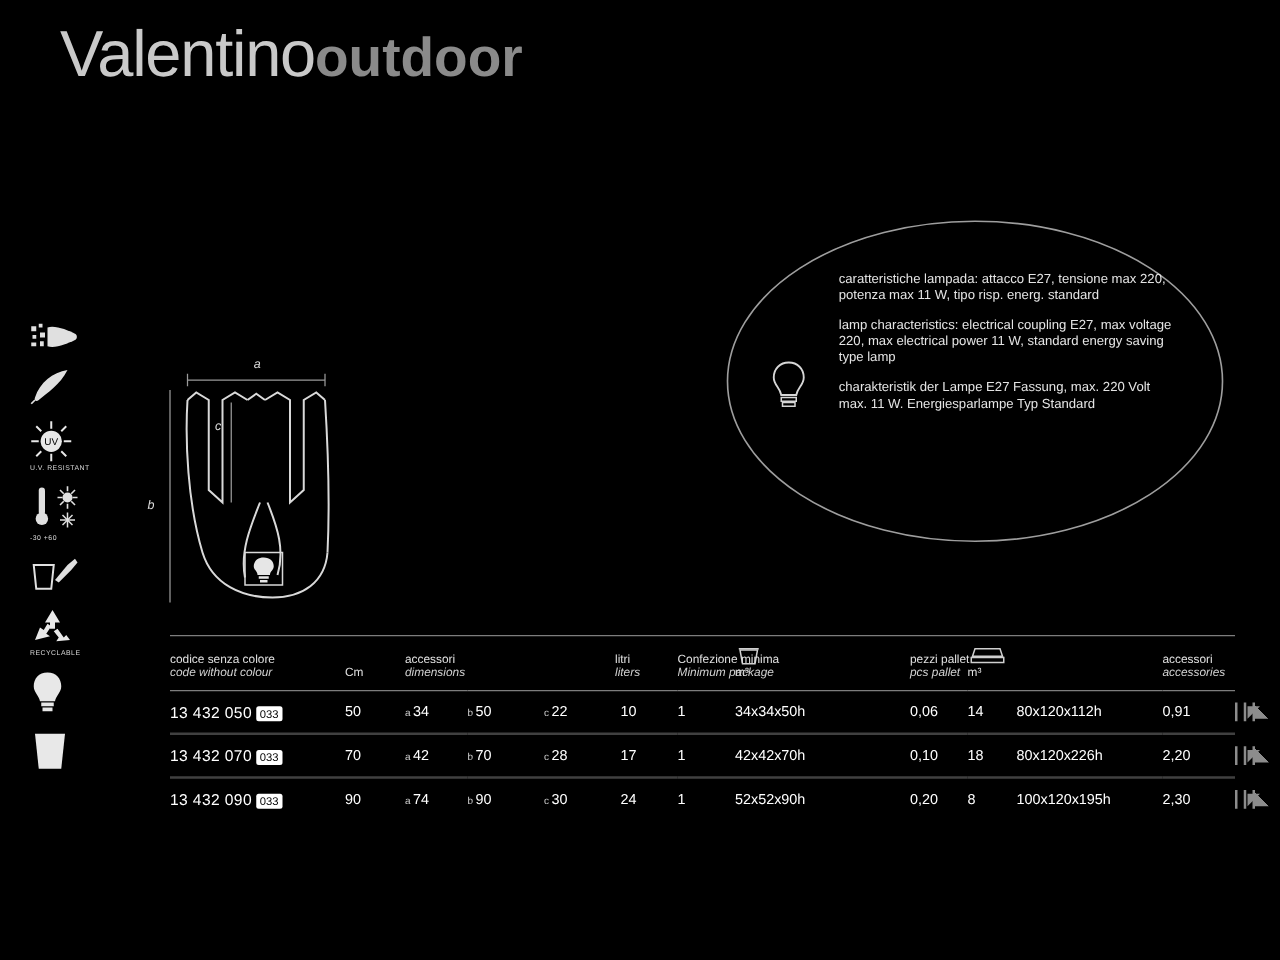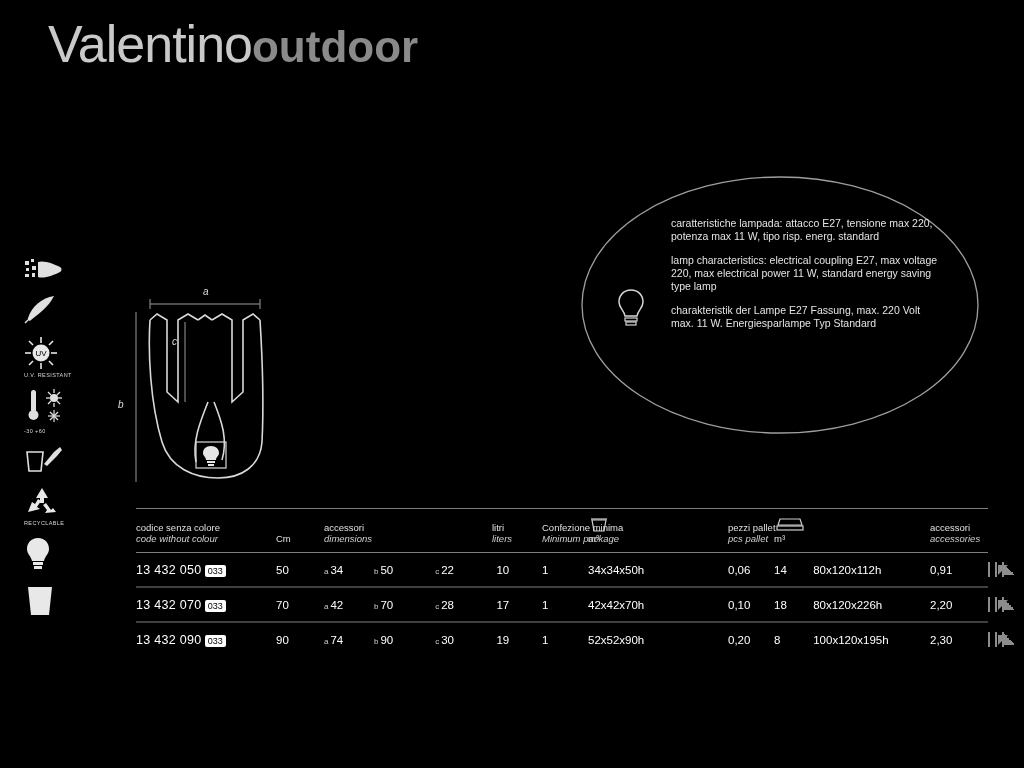--- a/index.html
+++ b/index.html
@@ -497,21 +497,21 @@
             <span class="code">13 432 090</span>
             <span class="chip">033</span>
           </td>
           <td>90</td>
           <td class="dimv">
             <span style="display:inline-block;width:48px"><span class="pre">a</span><span>74</span></span>
           </td>
           <td class="dimv">
             <span style="display:inline-block;width:58px"><span class="pre">b</span><span>90</span></span>
             <span style="display:inline-block;width:58px"><span class="pre">c</span><span>30</span></span>
-            <span style="display:inline-block;width:40px">19</span>
+            <span style="display:inline-block;width:40px">24</span>
           </td>
           <td>1</td>
           <td>52x52x90h</td>
           <td>0,20</td>
           <td>
             <span style="display:inline-block;width:36px">8</span>
             <span>100x120x195h</span>
           </td>
           <td>2,30</td>
           <td>

